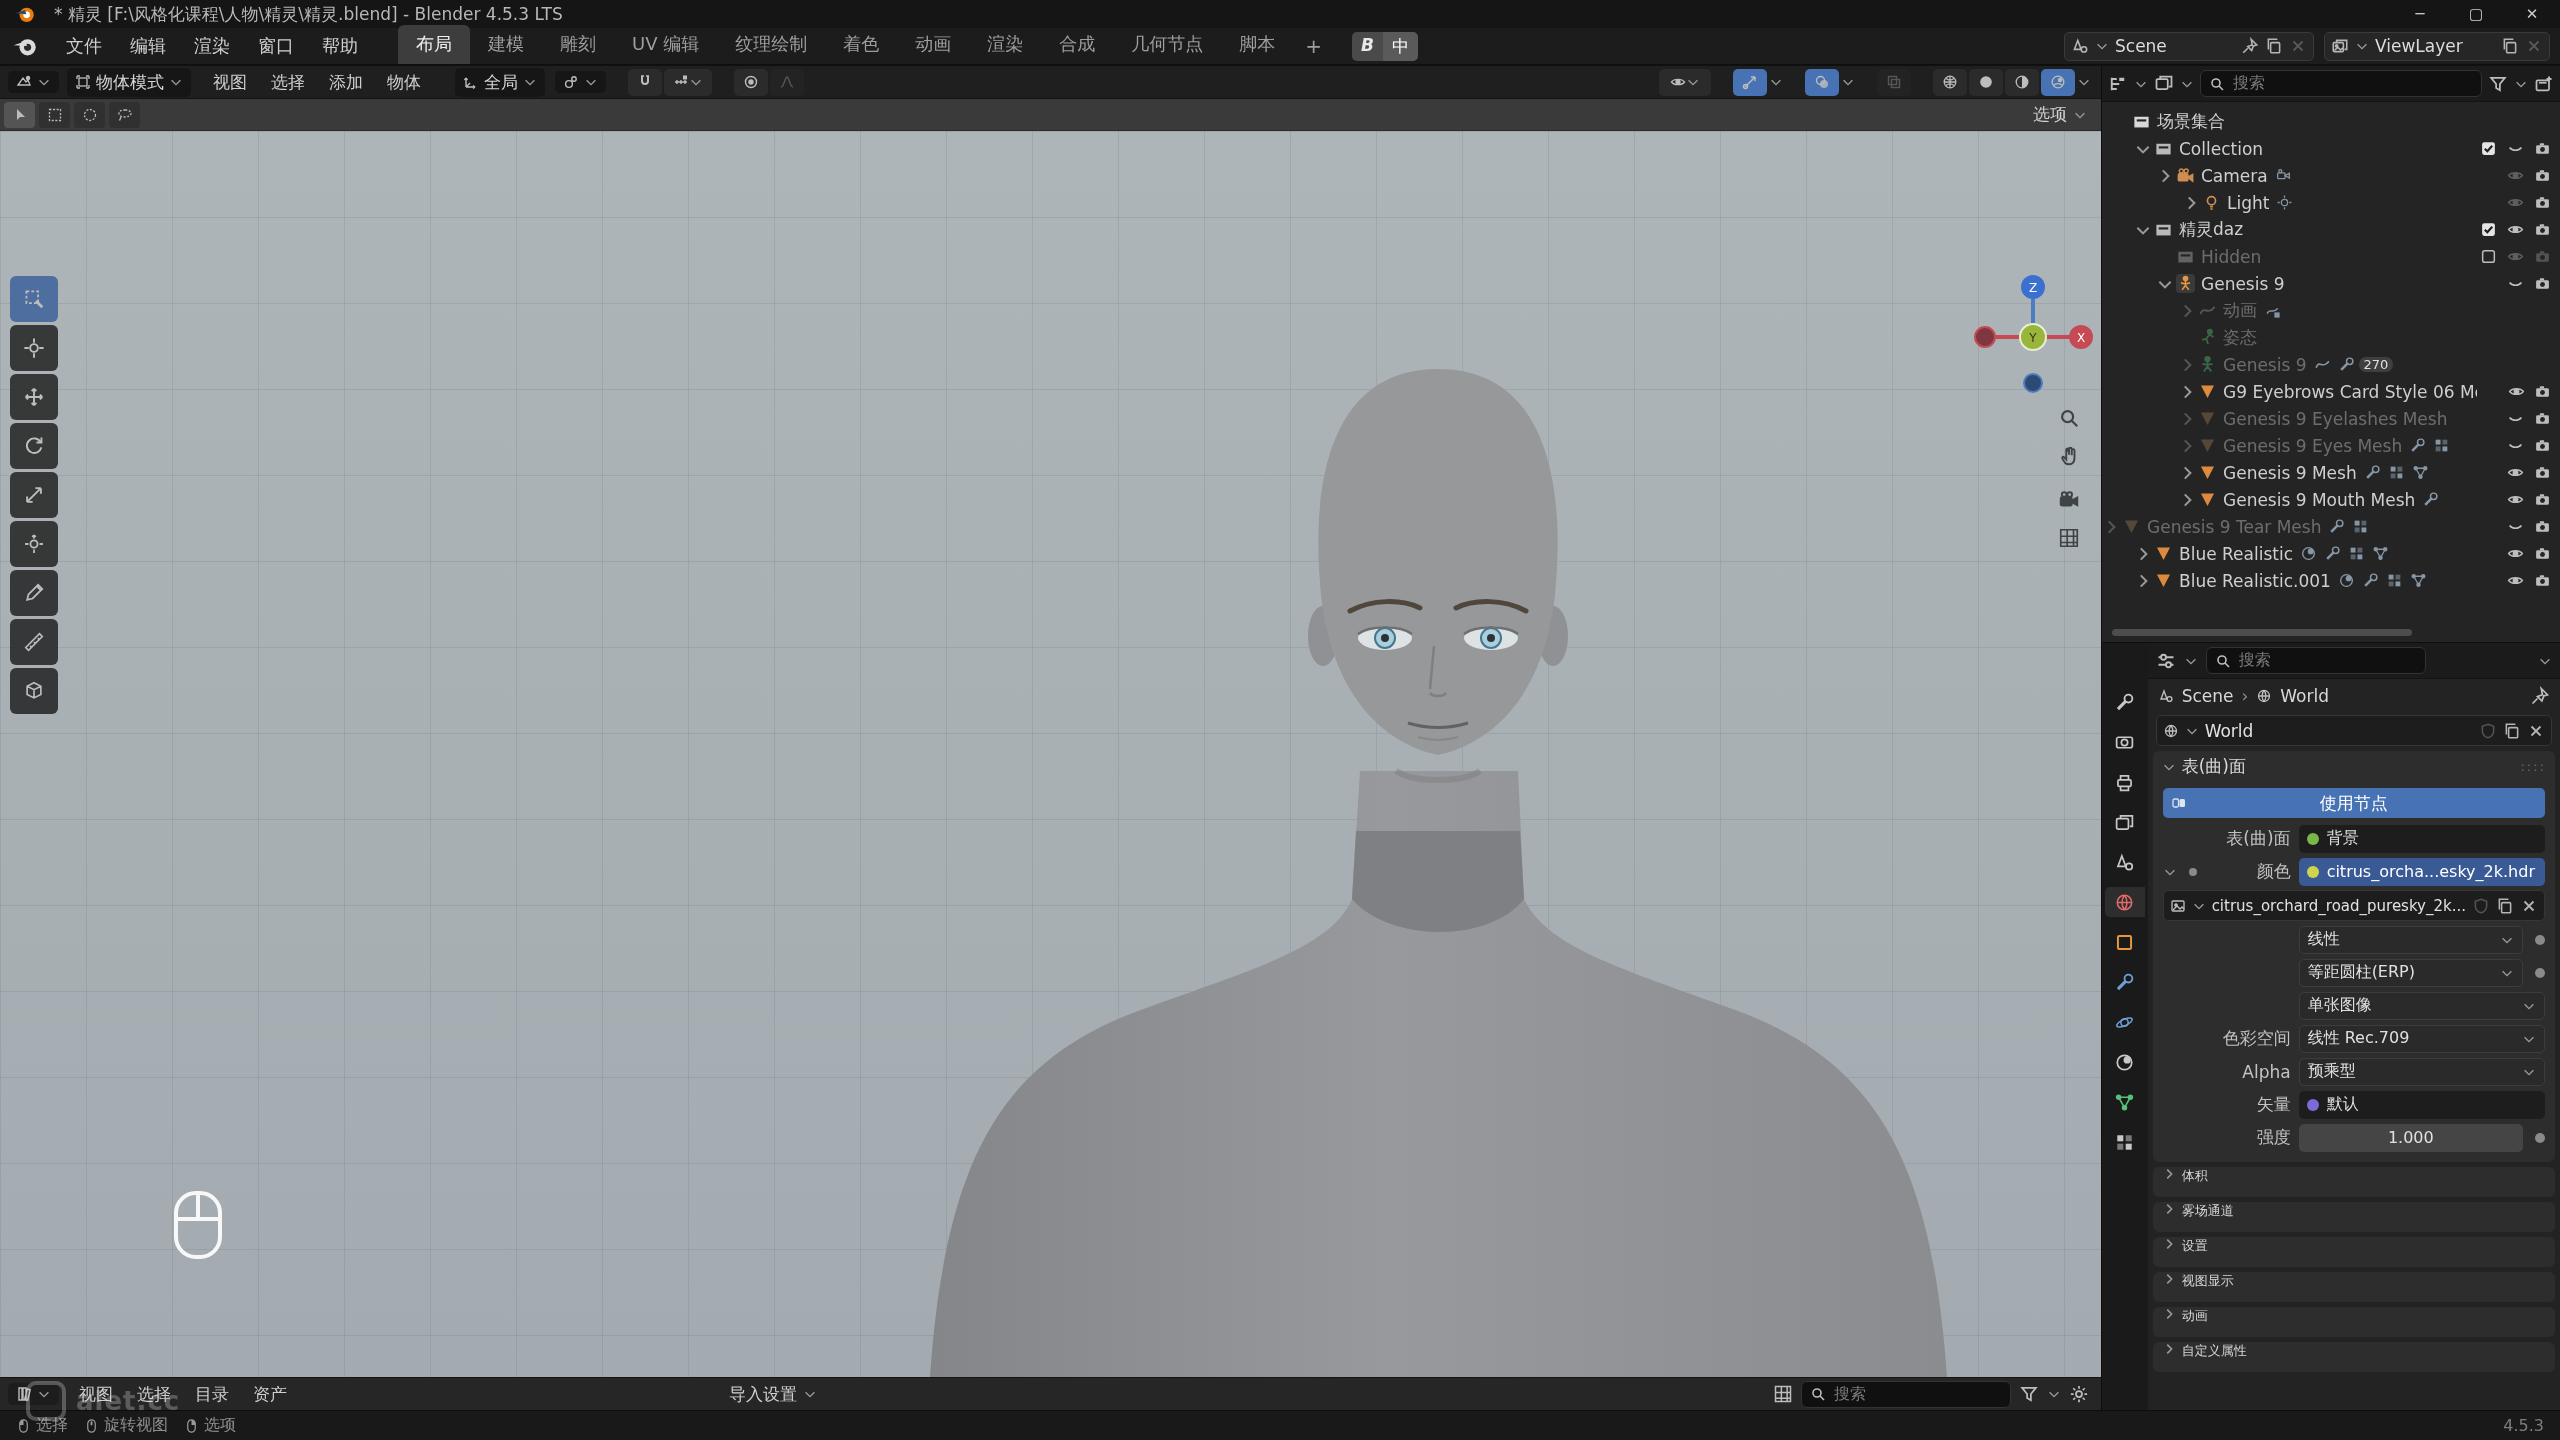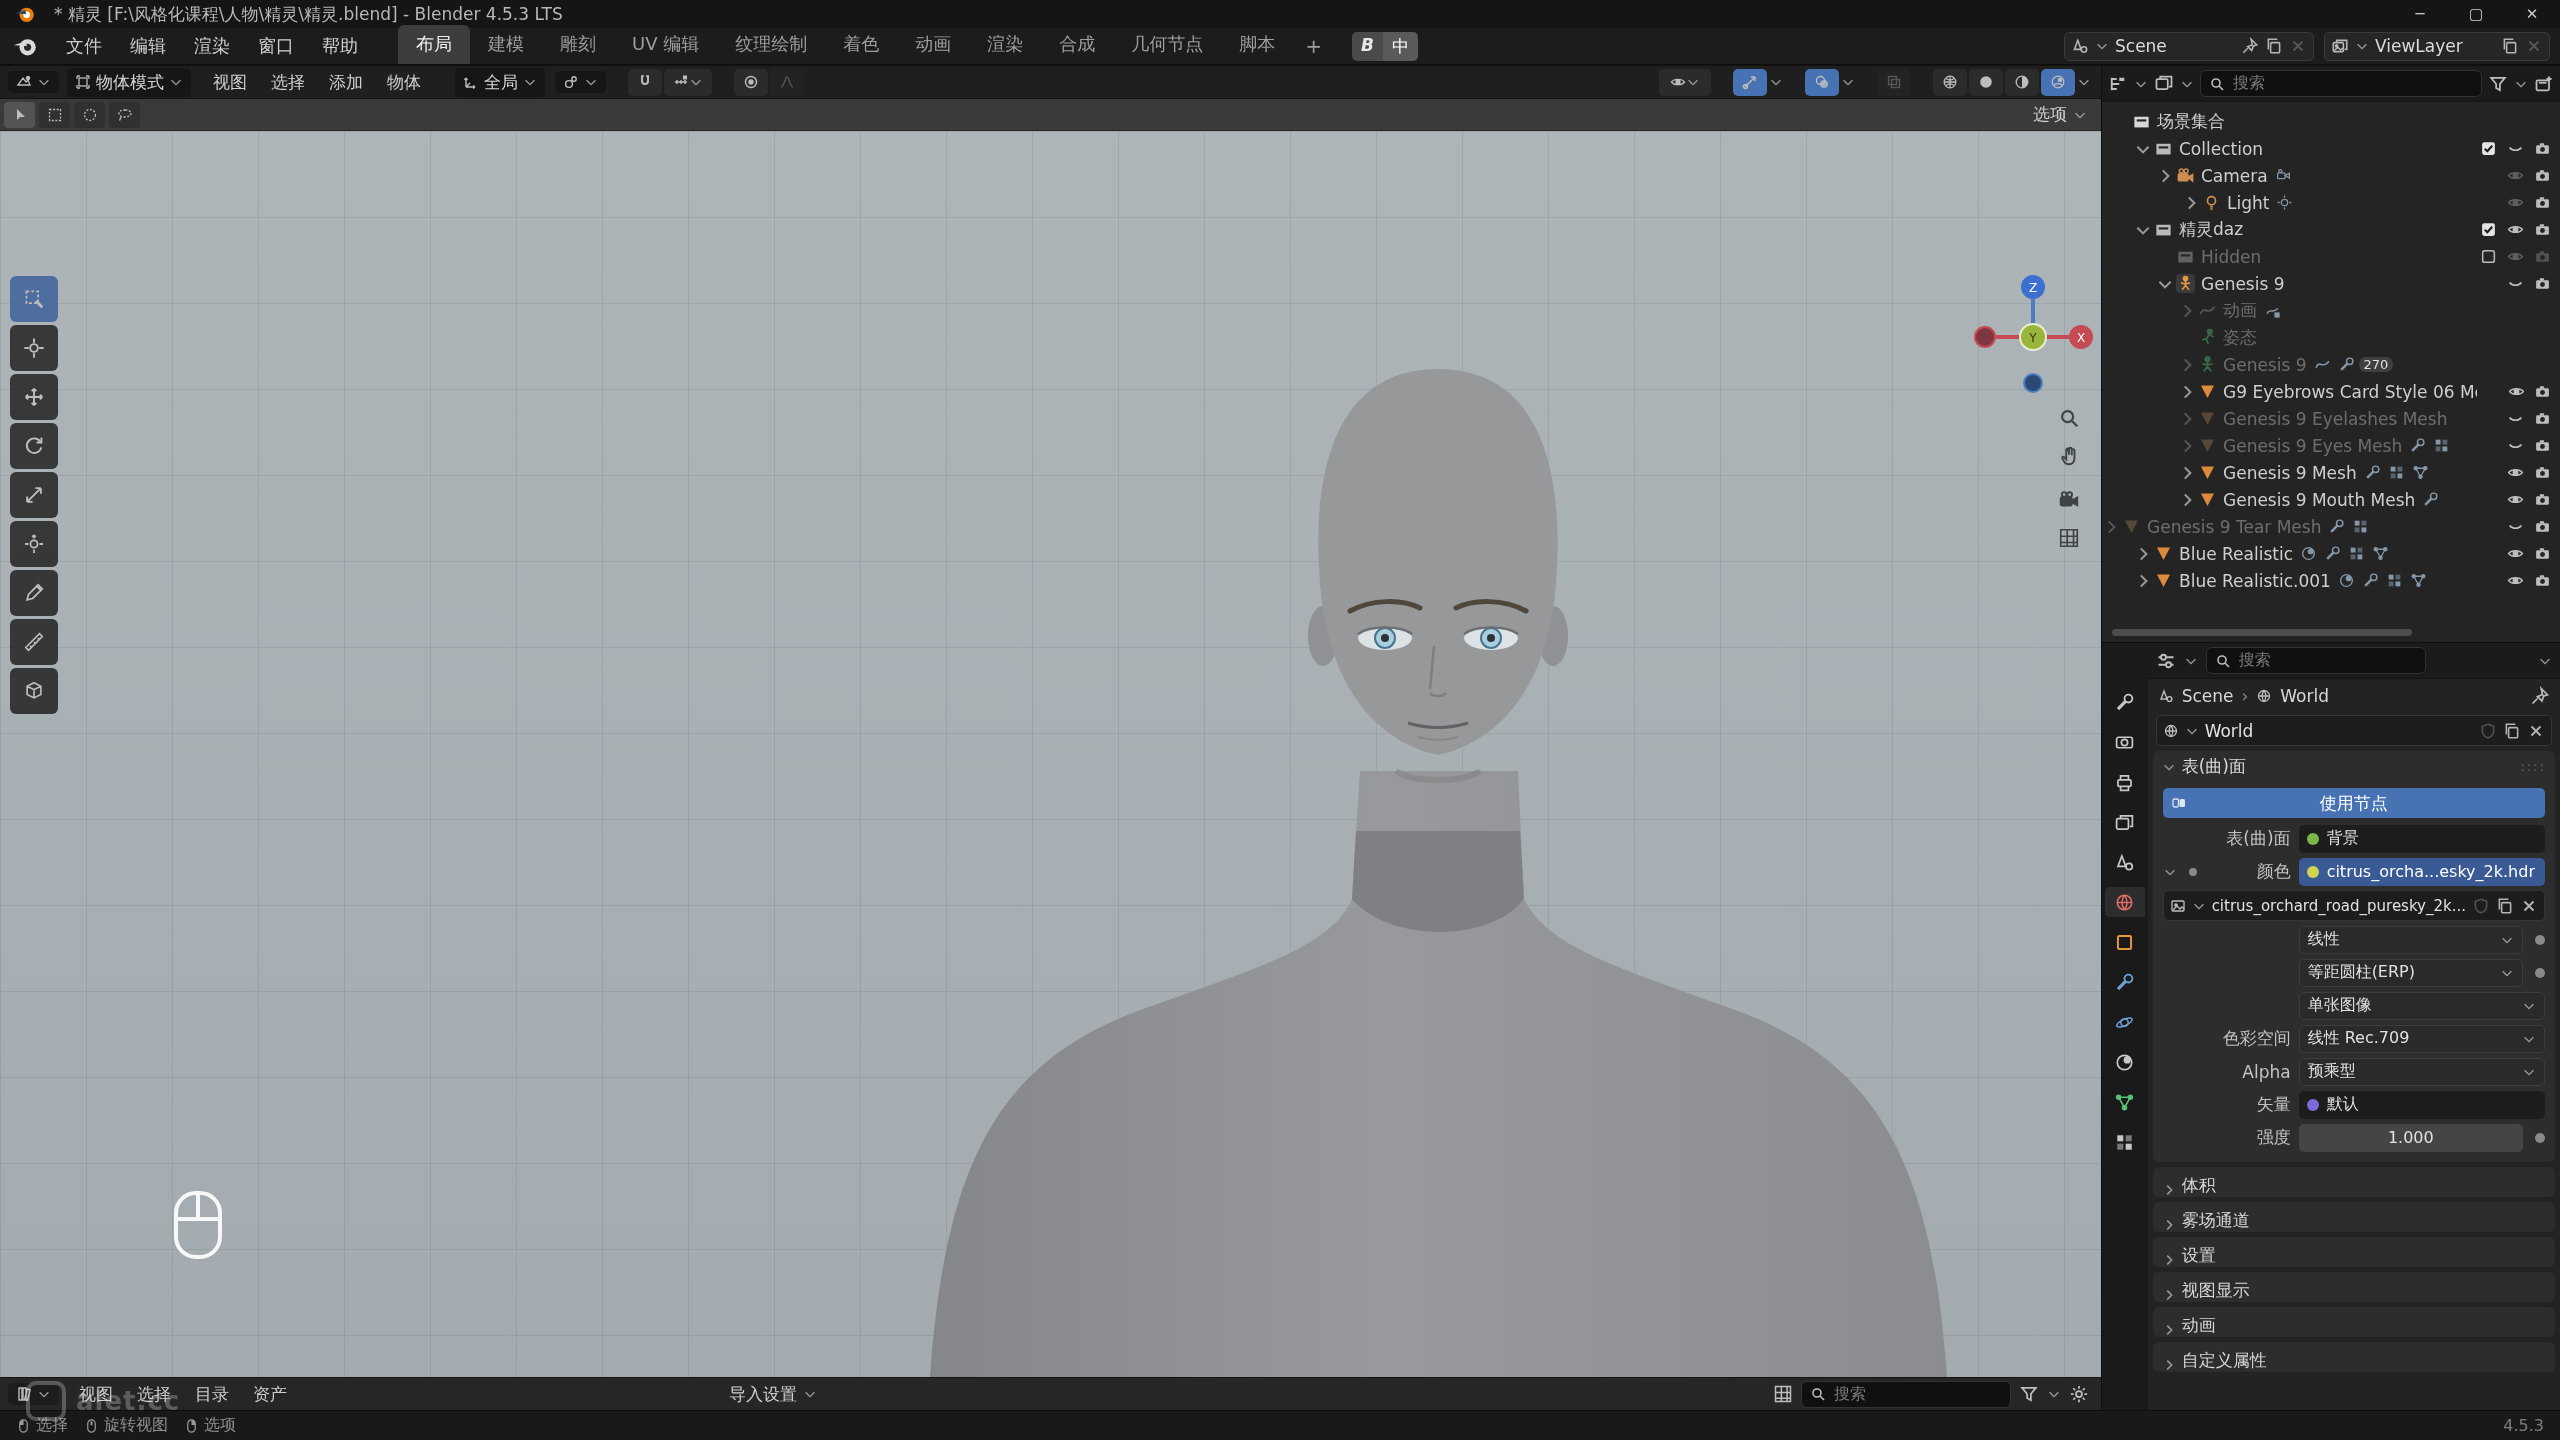--- a/index.html
+++ b/index.html
@@ -114,21 +114,21 @@
   .prow { display:flex; align-items:center; height:29px; margin:4px 10px; gap:8px; }
   .plabel { width:128px; text-align:right; color:#c3c3c3; font-size:17px; flex:none; }
   .pfield { flex:1; background:#1d1d1d; border-radius:5px; height:28px; display:flex; align-items:center; padding:0 8px; gap:8px; font-size:16px; color:#e0e0e0; }
   .pfield.select { background:#2a2a2a; border:1px solid #3d3d3d; justify-content:space-between; }
   .pfield.linked { background:#3a5a96; color:#fff; }
   .pfield.slider { background:#454545; justify-content:center; }
   .pdot { width:12px; height:12px; border-radius:50%; flex:none; }
   .keydot { width:10px; height:10px; border-radius:50%; background:#8a8a8a; flex:none; margin-left:4px; }
   .usebtn { margin:6px 10px; height:30px; border-radius:5px; background:#4772b3; color:#fff; display:flex; align-items:center; justify-content:center; font-size:17px; position:relative; }
   .usebtn .ico { position:absolute; left:8px; color:#dce6f5; }
-  .collapsed-h { display:flex; align-items:flex-end; gap:6px; height:30px; padding:0 9px; background:#2d2d2d; border-radius:6px; margin:5px 5px; color:#d6d6d6; font-size:17px; }
+  .collapsed-h { display:flex; align-items:flex-start; gap:6px; height:30px; padding:0 9px; background:#2d2d2d; border-radius:6px; margin:5px 5px; color:#d6d6d6; font-size:13px; }
 
   
   #assetbar { left:0; top:1377px; width:2101px; height:33px; background:#262626; display:flex; align-items:center; border-top:1px solid #141414; }
   #assetbar .right { margin-left:auto; display:flex; align-items:center; gap:8px; margin-right:12px; }
   #import-btn { display:flex; align-items:center; gap:6px; font-size:17px; color:#d0d0d0; margin-left:430px; }
   #statusbar { left:0; top:1410px; width:2560px; height:30px; background:#191919; display:flex; align-items:center; border-top:1px solid #0d0d0d; color:#8f8f8f; font-size:16px; }
   .hint { display:flex; align-items:center; gap:5px; margin-left:16px; }
   .hint .ico { width:15px; height:20px; color:#9a9a9a; }
   #version { margin-left:auto; margin-right:16px; color:#7d7d7d; }
   #watermark { left:26px; top:1381px; display:flex; align-items:center; gap:10px; opacity:.28; color:#e8e8e8; pointer-events:none; }

